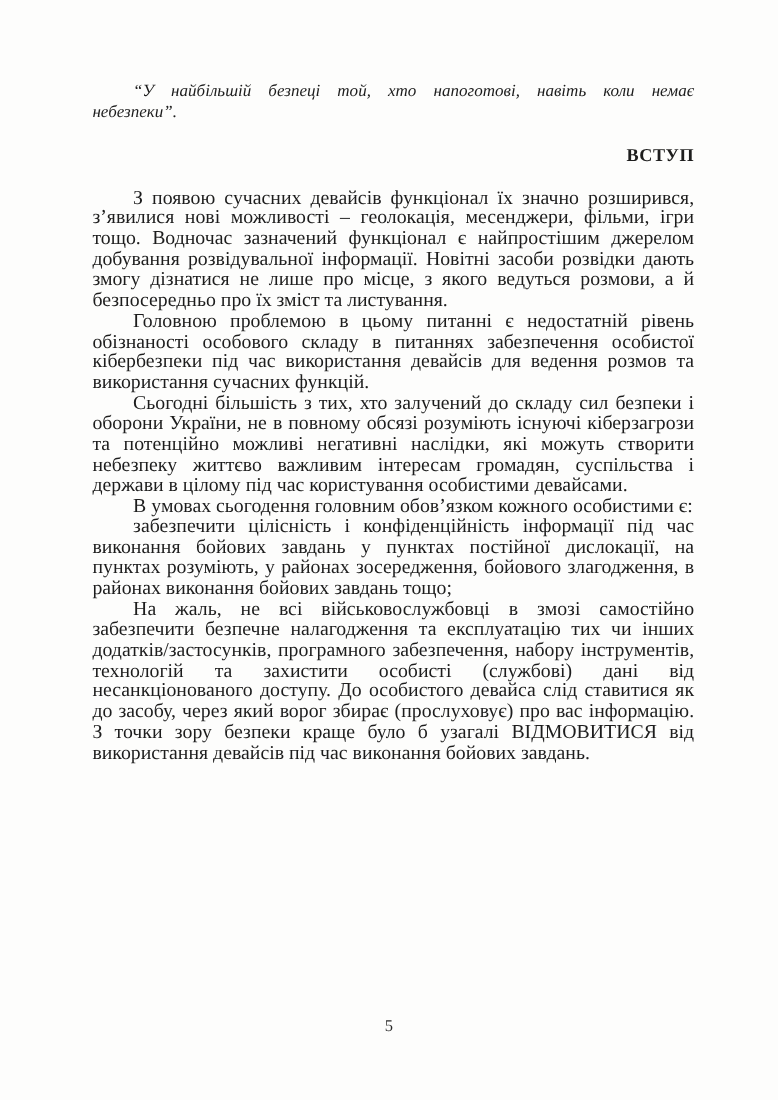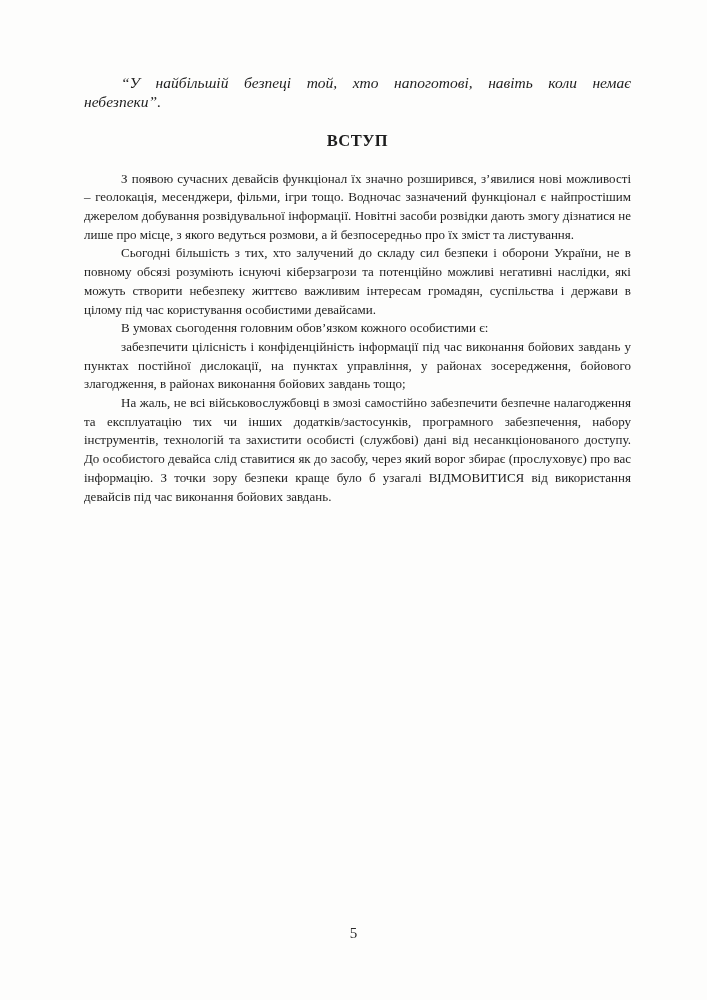--- a/index.html
+++ b/index.html
@@ -32,29 +32,29 @@
     font-size: 15.5px;
     line-height: 18.8px;
     margin: 0 0 19px 0;
     text-indent: 37px;
     text-align: justify;
     word-spacing: 3px;
   }
   .heading {
     font-size: 16.5px;
     font-weight: bold;
-    text-align: center;
+    text-align: right;
     margin: 0 0 19px 0;
     letter-spacing: 0.5px;
   }
   .body-para {
     margin: 0;
     text-indent: 37px;
     text-align: justify;
-    font-size: 13px;
+    font-size: 18px;
     line-height: 18.7px;
   }
   .page-number {
     position: absolute;
     left: 0;
     right: 0;
     top: 925px;
     text-align: center;
     font-size: 15px;
     color: #2a2a2a;
@@ -63,20 +63,21 @@
 </head>
 <body>
 
 <div class="page">
   <div class="content">
     <p class="epigraph">“У найбільшій безпеці той, хто напоготові, навіть коли немає небезпеки”.</p>
 
     <h1 class="heading">ВСТУП</h1>
 
     <p class="body-para">З появою сучасних девайсів функціонал їх значно розширився, з’явилися нові можливості – геолокація, месенджери, фільми, ігри тощо. Водночас зазначений функціонал є найпростішим джерелом добування розвідувальної інформації. Новітні засоби розвідки дають змогу дізнатися не лише про місце, з якого ведуться розмови, а й безпосередньо про їх зміст та листування.</p>
+    <p class="body-para">Головною проблемою в цьому питанні є недостатній рівень обізнаності особового складу в питаннях забезпечення особистої кібербезпеки під час використання девайсів для ведення розмов та використання сучасних функцій.</p>
     <p class="body-para">Сьогодні більшість з тих, хто залучений до складу сил безпеки і оборони України, не в повному обсязі розуміють існуючі кіберзагрози та потенційно можливі негативні наслідки, які можуть створити небезпеку життєво важливим інтересам громадян, суспільства і держави в цілому під час користування особистими девайсами.</p>
     <p class="body-para">В умовах сьогодення головним обов’язком кожного особистими є:</p>
-    <p class="body-para">забезпечити цілісність і конфіденційність інформації під час виконання бойових завдань у пунктах постійної дислокації, на пунктах управління, у районах зосередження, бойового злагодження, в районах виконання бойових завдань тощо;</p>
+    <p class="body-para">забезпечити цілісність і конфіденційність інформації під час виконання бойових завдань у пунктах постійної дислокації, на пунктах розуміють, у районах зосередження, бойового злагодження, в районах виконання бойових завдань тощо;</p>
     <p class="body-para">На жаль, не всі військовослужбовці в змозі самостійно забезпечити безпечне налагодження та експлуатацію тих чи інших додатків/застосунків, програмного забезпечення, набору інструментів, технологій та захистити особисті (службові) дані від несанкціонованого доступу. До особистого девайса слід ставитися як до засобу, через який ворог збирає (прослуховує) про вас інформацію. З точки зору безпеки краще було б узагалі ВІДМОВИТИСЯ від використання девайсів під час виконання бойових завдань.</p>
   </div>
 
   <div class="page-number">5</div>
 </div>
 
 </body></html>

